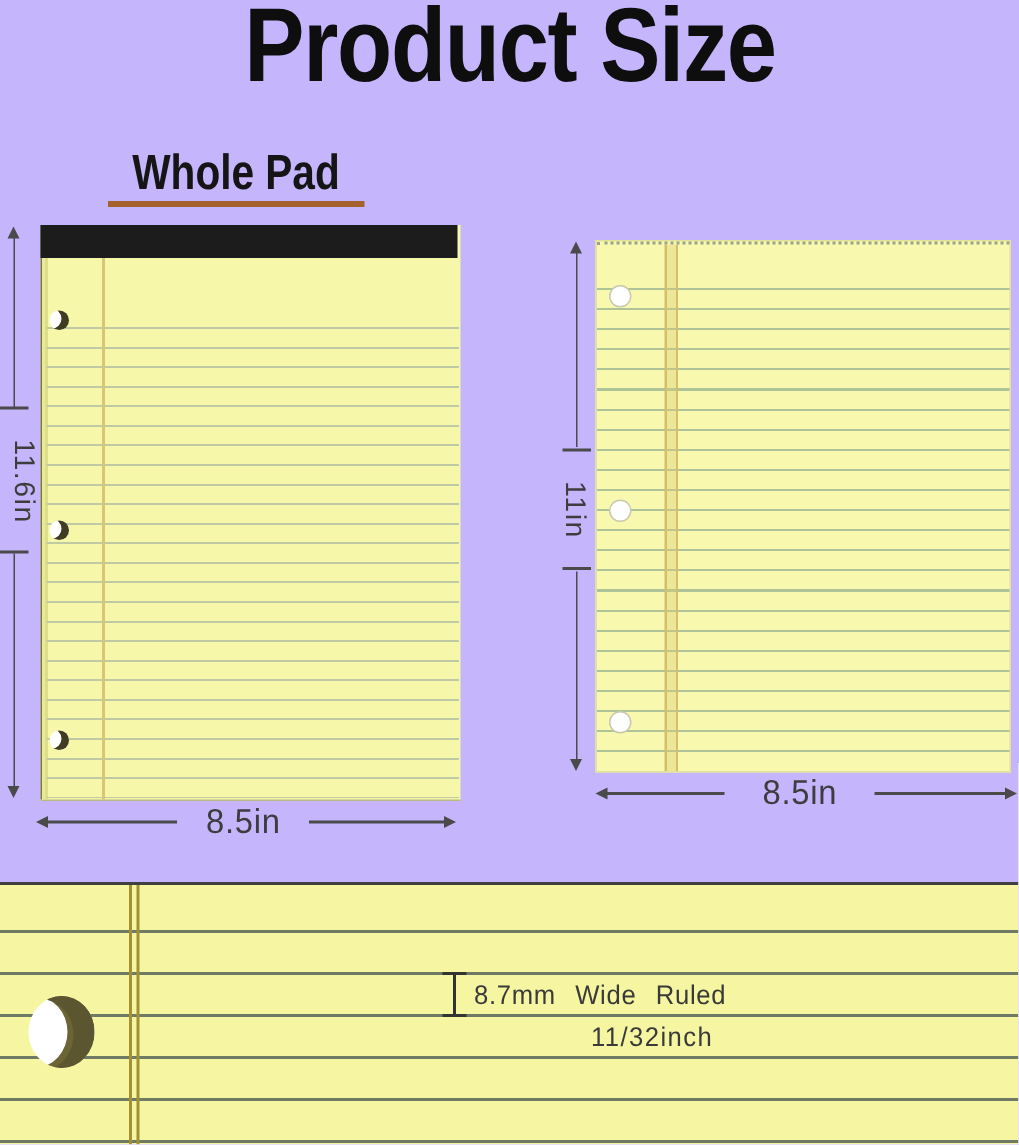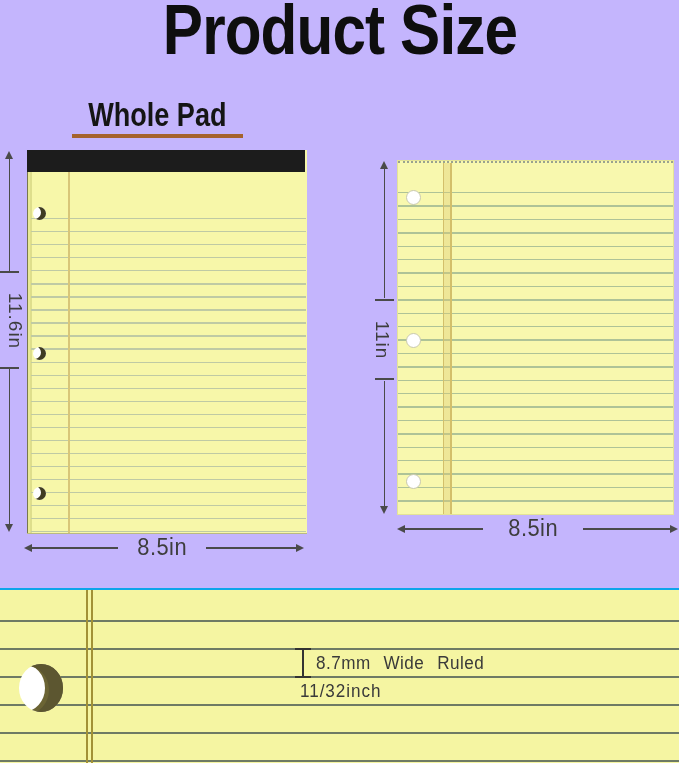--- a/index.html
+++ b/index.html
@@ -60,38 +60,38 @@
   }
   .dim-label .squeeze{display:inline-block;transform:scaleX(0.95);transform-origin:center;letter-spacing:0.5px;}
   .dim-label-rot{
     position:absolute;text-align:center;color:#3d3d3d;font-size:19px;line-height:22px;height:22px;
     white-space:nowrap;letter-spacing:1px;
   }
   .rot90{transform:rotate(90deg);transform-origin:center;}
   
   .strip{
     position:absolute;left:0;top:588px;width:679px;height:175px;background:#f5f5a2;
-    border-top:2px solid #0ea5e9;box-sizing:border-box;
+    border-top:2px solid #404040;box-sizing:border-box;
   }
   .strip .rules{position:absolute;left:0;right:0;top:30px;bottom:0;
     background:repeating-linear-gradient(to bottom,#6e7a64 0 2px,rgba(0,0,0,0) 2px 28px);}
   .strip .margin-a{position:absolute;left:86px;top:0;bottom:0;width:2px;background:#a29136;}
   .strip .margin-b{position:absolute;left:91px;top:0;bottom:0;width:2px;background:#a29136;}
   .hole-big{
     position:absolute;left:19px;top:74px;width:44px;height:48px;border-radius:50%;background:#ffffff;
     box-shadow:inset -14px 2px 0 0 #5c5630, inset -18px 0 0 0 #6b6434;
   }
   .ibeam-line{position:absolute;left:302px;top:59px;width:2px;height:29px;background:#333333;}
   .ibeam-cap{position:absolute;left:295px;width:16px;height:2px;background:#333333;}
   .note1{
     position:absolute;left:316px;top:62px;font-size:18px;line-height:22px;color:#3a3a3a;
     white-space:nowrap;word-spacing:8px;letter-spacing:0.5px;
   }
   .note2{
-    position:absolute;left:300px;top:90px;width:180px;text-align:left;font-size:18px;line-height:22px;
+    position:absolute;left:300px;top:90px;width:180px;text-align:right;font-size:18px;line-height:22px;
     color:#3a3a3a;white-space:nowrap;letter-spacing:1px;
   }
   .note1 .squeeze,.note2 .squeeze{display:inline-block;transform:scaleX(0.95);transform-origin:left center;}
 </style>
 </head>
 <body>
 
 <div id="canvas">
 
   <div class="title">

